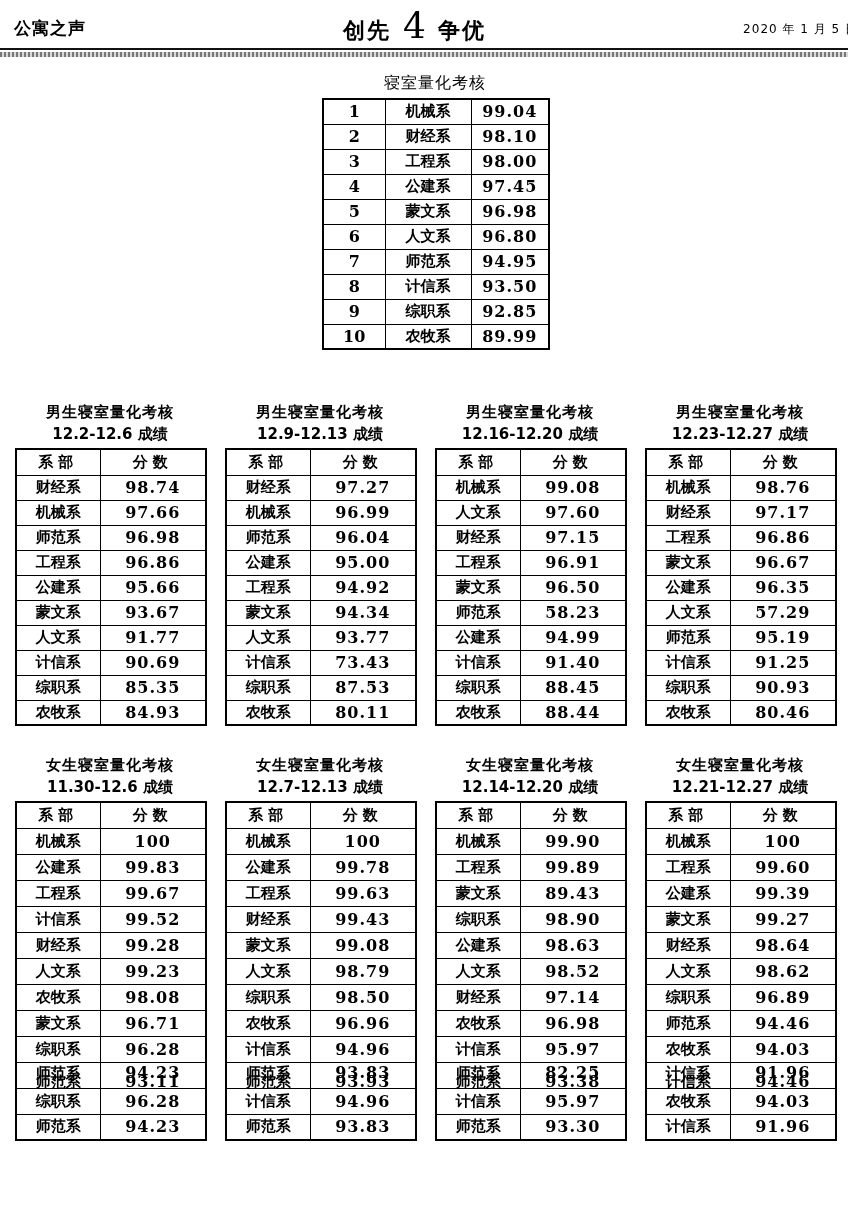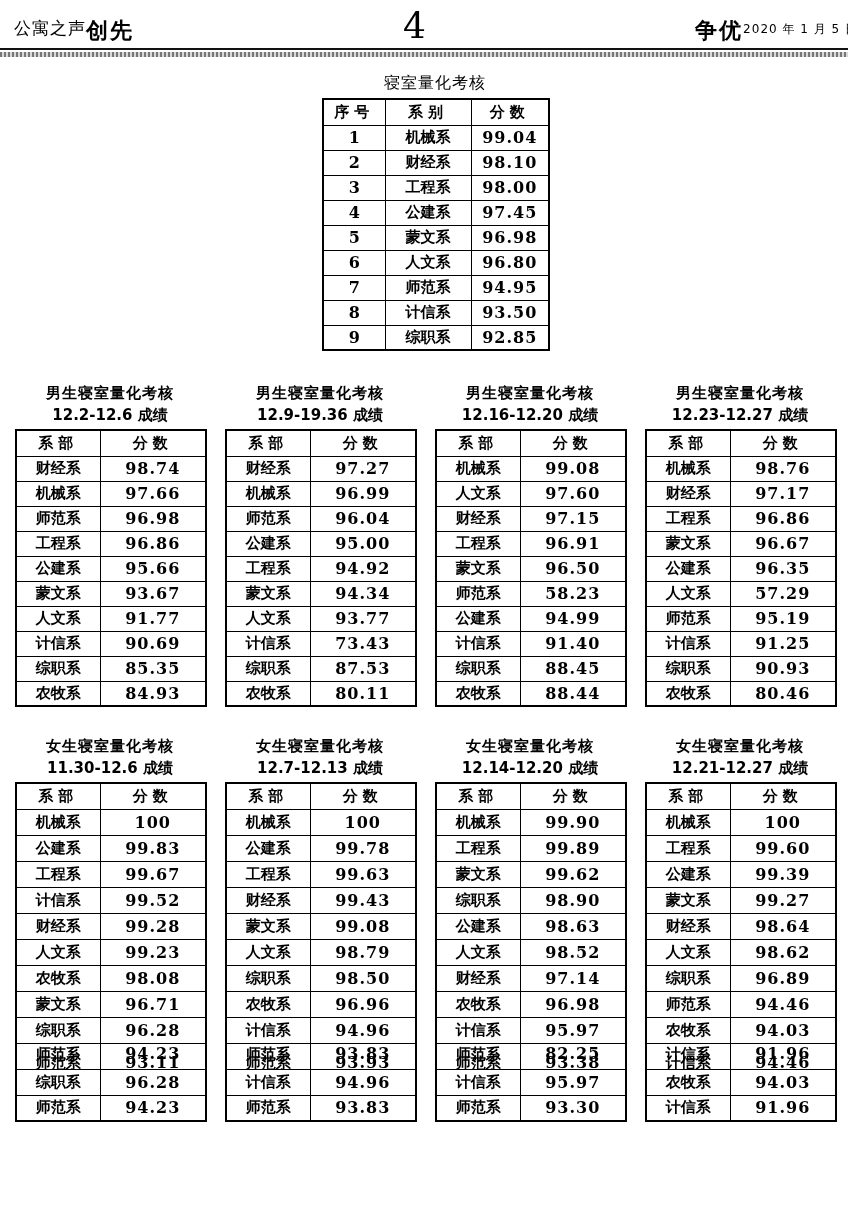--- a/index.html
+++ b/index.html
@@ -4,22 +4,22 @@
 <style>
   * { margin:0; padding:0; box-sizing:border-box; }
   html,body { background:#e8e8e8; }
   .page {
     position:relative; width:848px; height:1205px; margin:0 auto;
     background:#ffffff; overflow:hidden; color:#000;
     font-family:"DejaVu Sans","Liberation Sans",sans-serif;
   }
   
   .masthead { display:flex; align-items:flex-end; padding:8px 0 0 14px; height:46px; }
-  .brand { font-size:17px; font-weight:normal; letter-spacing:1px; padding-bottom:6px; }
-  .mast-center { flex:1; text-align:center; display:flex; justify-content:space-between; align-items:baseline; gap:12px; }
+  .brand { font-size:17px; font-weight:bold; letter-spacing:1px; padding-bottom:6px; }
+  .mast-center { flex:1; text-align:center; display:flex; justify-content:center; align-items:baseline; gap:12px; }
   .mast-center .word { font-size:22px; font-weight:bold; letter-spacing:2px; }
   .mast-center .bignum { font-size:36px; font-weight:500; font-family:"DejaVu Serif",serif; line-height:1; }
   .mast-date { font-size:12px; white-space:nowrap; padding-bottom:8px; margin-right:-10px; letter-spacing:1px; }
   
   .rule { margin:2px 0 0 0; }
   .rule .thin { height:2px; background:#111; }
   .rule .thick { height:5px; margin-top:2px;
     background:repeating-linear-gradient(90deg,#777 0 2px,#d8d8d8 2px 4px); }
   
   .page-title { text-align:center; font-size:25px; font-weight:bold; letter-spacing:2px; margin-top:13px; }
@@ -34,21 +34,21 @@
   .main-block { width:226px; margin:15px 0 0 322px; }
   .main-block .t1,.main-block .t2 { text-align:center; font-size:16px; font-weight:normal; line-height:22px; letter-spacing:1px; }
   .main-block .t2 { margin-top:3px; }
   .main-block table { width:226px; margin-top:4px; }
   .main-block col.c-idx { width:62px; } .main-block col.c-dept { width:86px; } .main-block col.c-score { width:78px; }
   .main-block tr { height:25px; }
   .main-block .thead { height:26px; }
   .idx { font-family:"DejaVu Serif","Liberation Serif",serif; font-size:16px; font-weight:bold; }
   
   .tables-row { display:flex; gap:20px; padding-left:15px; }
-  .row-male { margin-top:32px; }
+  .row-male { margin-top:52px; }
   .row-female { margin-top:29px; }
   .mini-block { width:190px; }
   .mini-block .t1,.mini-block .t2 { text-align:center; font-size:15px; font-weight:bold; line-height:20px; letter-spacing:1px; }
   .mini-block .t2 { margin-top:2px; letter-spacing:0; }
   .mini-block table { width:190px; margin-top:4px; }
   .mini-block col.c-dept { width:84px; } .mini-block col.c-score { width:106px; }
   .row-male .mini-block tr { height:25px; }
   .row-female .mini-block tr { height:26px; }
   .mini-block .thead { height:26px; }
   
@@ -79,25 +79,20 @@
 
   <div class="main-block">
     <div class="t1">寝室量化考核</div>
     <table>
       <colgroup>
           <col class="c-idx">
           <col class="c-dept">
           <col class="c-score">
         </colgroup>
       <tbody id="main-tbody">
-          <tr class="thead">
-            <td>序号</td>
-            <td>系别</td>
-            <td>分数</td>
-          </tr>
           <tr>
             <td class="idx">1</td>
             <td class="dept">机械系</td>
             <td class="score">99.04</td>
           </tr>
           <tr>
             <td class="idx">2</td>
             <td class="dept">财经系</td>
             <td class="score">98.10</td>
           </tr>
@@ -129,20 +124,25 @@
           <tr>
             <td class="idx">8</td>
             <td class="dept">计信系</td>
             <td class="score">93.50</td>
           </tr>
           <tr>
             <td class="idx">9</td>
             <td class="dept">综职系</td>
             <td class="score">92.85</td>
           </tr>
+          <tr>
+            <td class="idx">10</td>
+            <td class="dept">农牧系</td>
+            <td class="score">89.99</td>
+          </tr>
         </tbody>
     </table>
   </div>
 
   <div class="tables-row row-male" id="male-row">
       <div class="mini-block">
         <div class="t1">男生寝室量化考核</div>
         <div class="t2">12.2-12.6 成绩</div>
         <table>
           <colgroup>
@@ -192,21 +192,21 @@
             </tr>
             <tr>
               <td class="dept">农牧系</td>
               <td class="score">84.93</td>
             </tr>
           </tbody>
         </table>
       </div>
       <div class="mini-block">
         <div class="t1">男生寝室量化考核</div>
-        <div class="t2">12.9-19.36 成绩</div>
+        <div class="t2">12.9-12.13 成绩</div>
         <table>
           <colgroup>
             <col class="c-dept">
             <col class="c-score">
           </colgroup>
           <tbody>
             <tr class="thead">
               <td>系部</td>
               <td>分数</td>
             </tr>
@@ -524,21 +524,21 @@
             <tr>
               <td class="dept">机械系</td>
               <td class="score">99.90</td>
             </tr>
             <tr>
               <td class="dept">工程系</td>
               <td class="score">99.89</td>
             </tr>
             <tr>
               <td class="dept">蒙文系</td>
-              <td class="score">99.62</td>
+              <td class="score">89.43</td>
             </tr>
             <tr>
               <td class="dept">综职系</td>
               <td class="score">98.90</td>
             </tr>
             <tr>
               <td class="dept">公建系</td>
               <td class="score">98.63</td>
             </tr>
             <tr>

